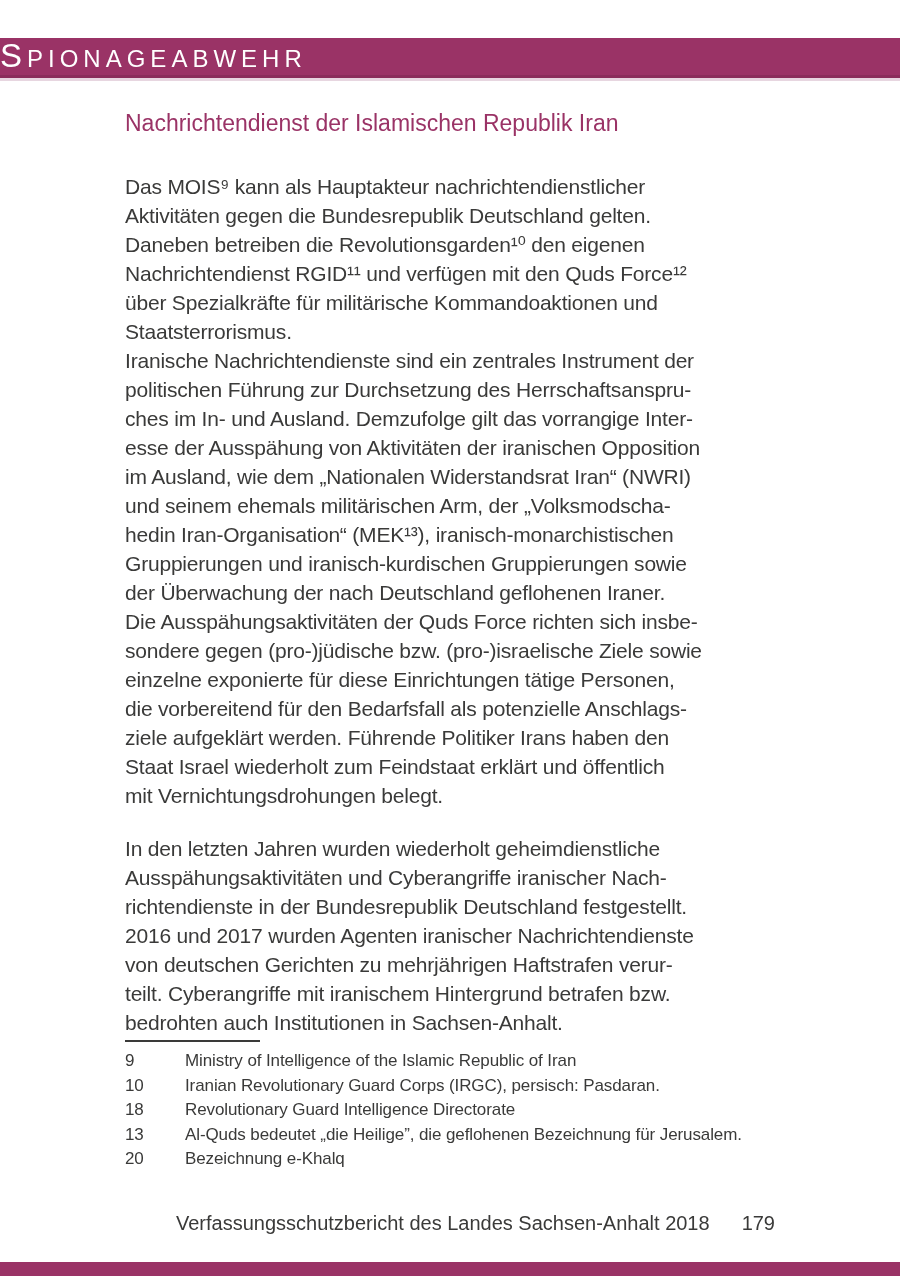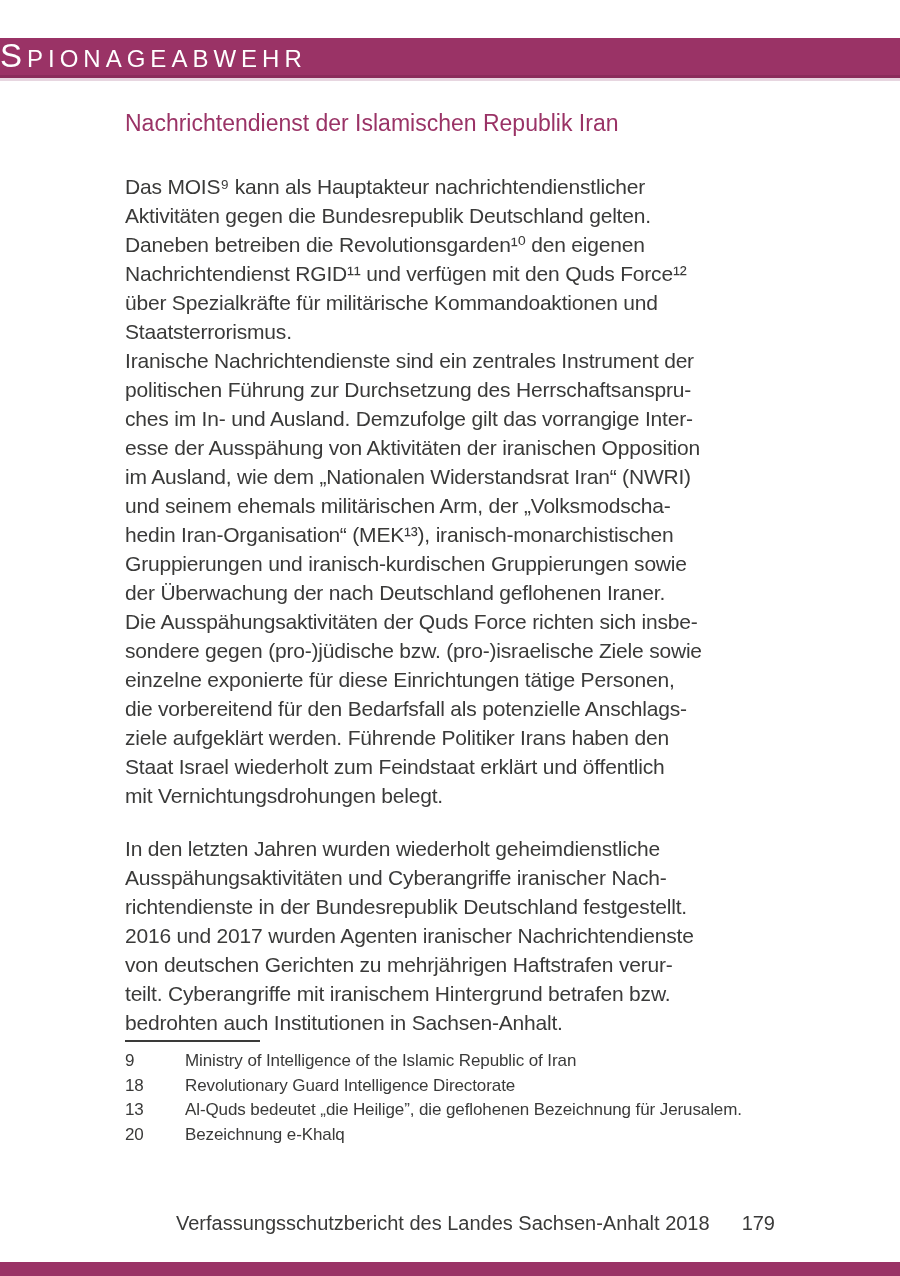--- a/index.html
+++ b/index.html
@@ -97,20 +97,24 @@
 bedrohten auch Institutionen in Sachsen-Anhalt.</p>
 </div>
 
 <div class="footnotes">
   <div class="footnote-rule"></div>
   <div class="footnote">
     <span class="fn-num">9</span>
     <span class="fn-text">Ministry of Intelligence of the Islamic Republic of Iran</span>
   </div>
   <div class="footnote">
+    <span class="fn-num">10</span>
+    <span class="fn-text">Iranian Revolutionary Guard Corps (IRGC), persisch: Pasdaran.</span>
+  </div>
+  <div class="footnote">
     <span class="fn-num">18</span>
     <span class="fn-text">Revolutionary Guard Intelligence Directorate</span>
   </div>
   <div class="footnote">
     <span class="fn-num">13</span>
     <span class="fn-text">Al-Quds bedeutet „die Heilige”, die geflohenen Bezeichnung für Jerusalem.</span>
   </div>
   <div class="footnote">
     <span class="fn-num">20</span>
     <span class="fn-text">Bezeichnung e-Khalq</span>

